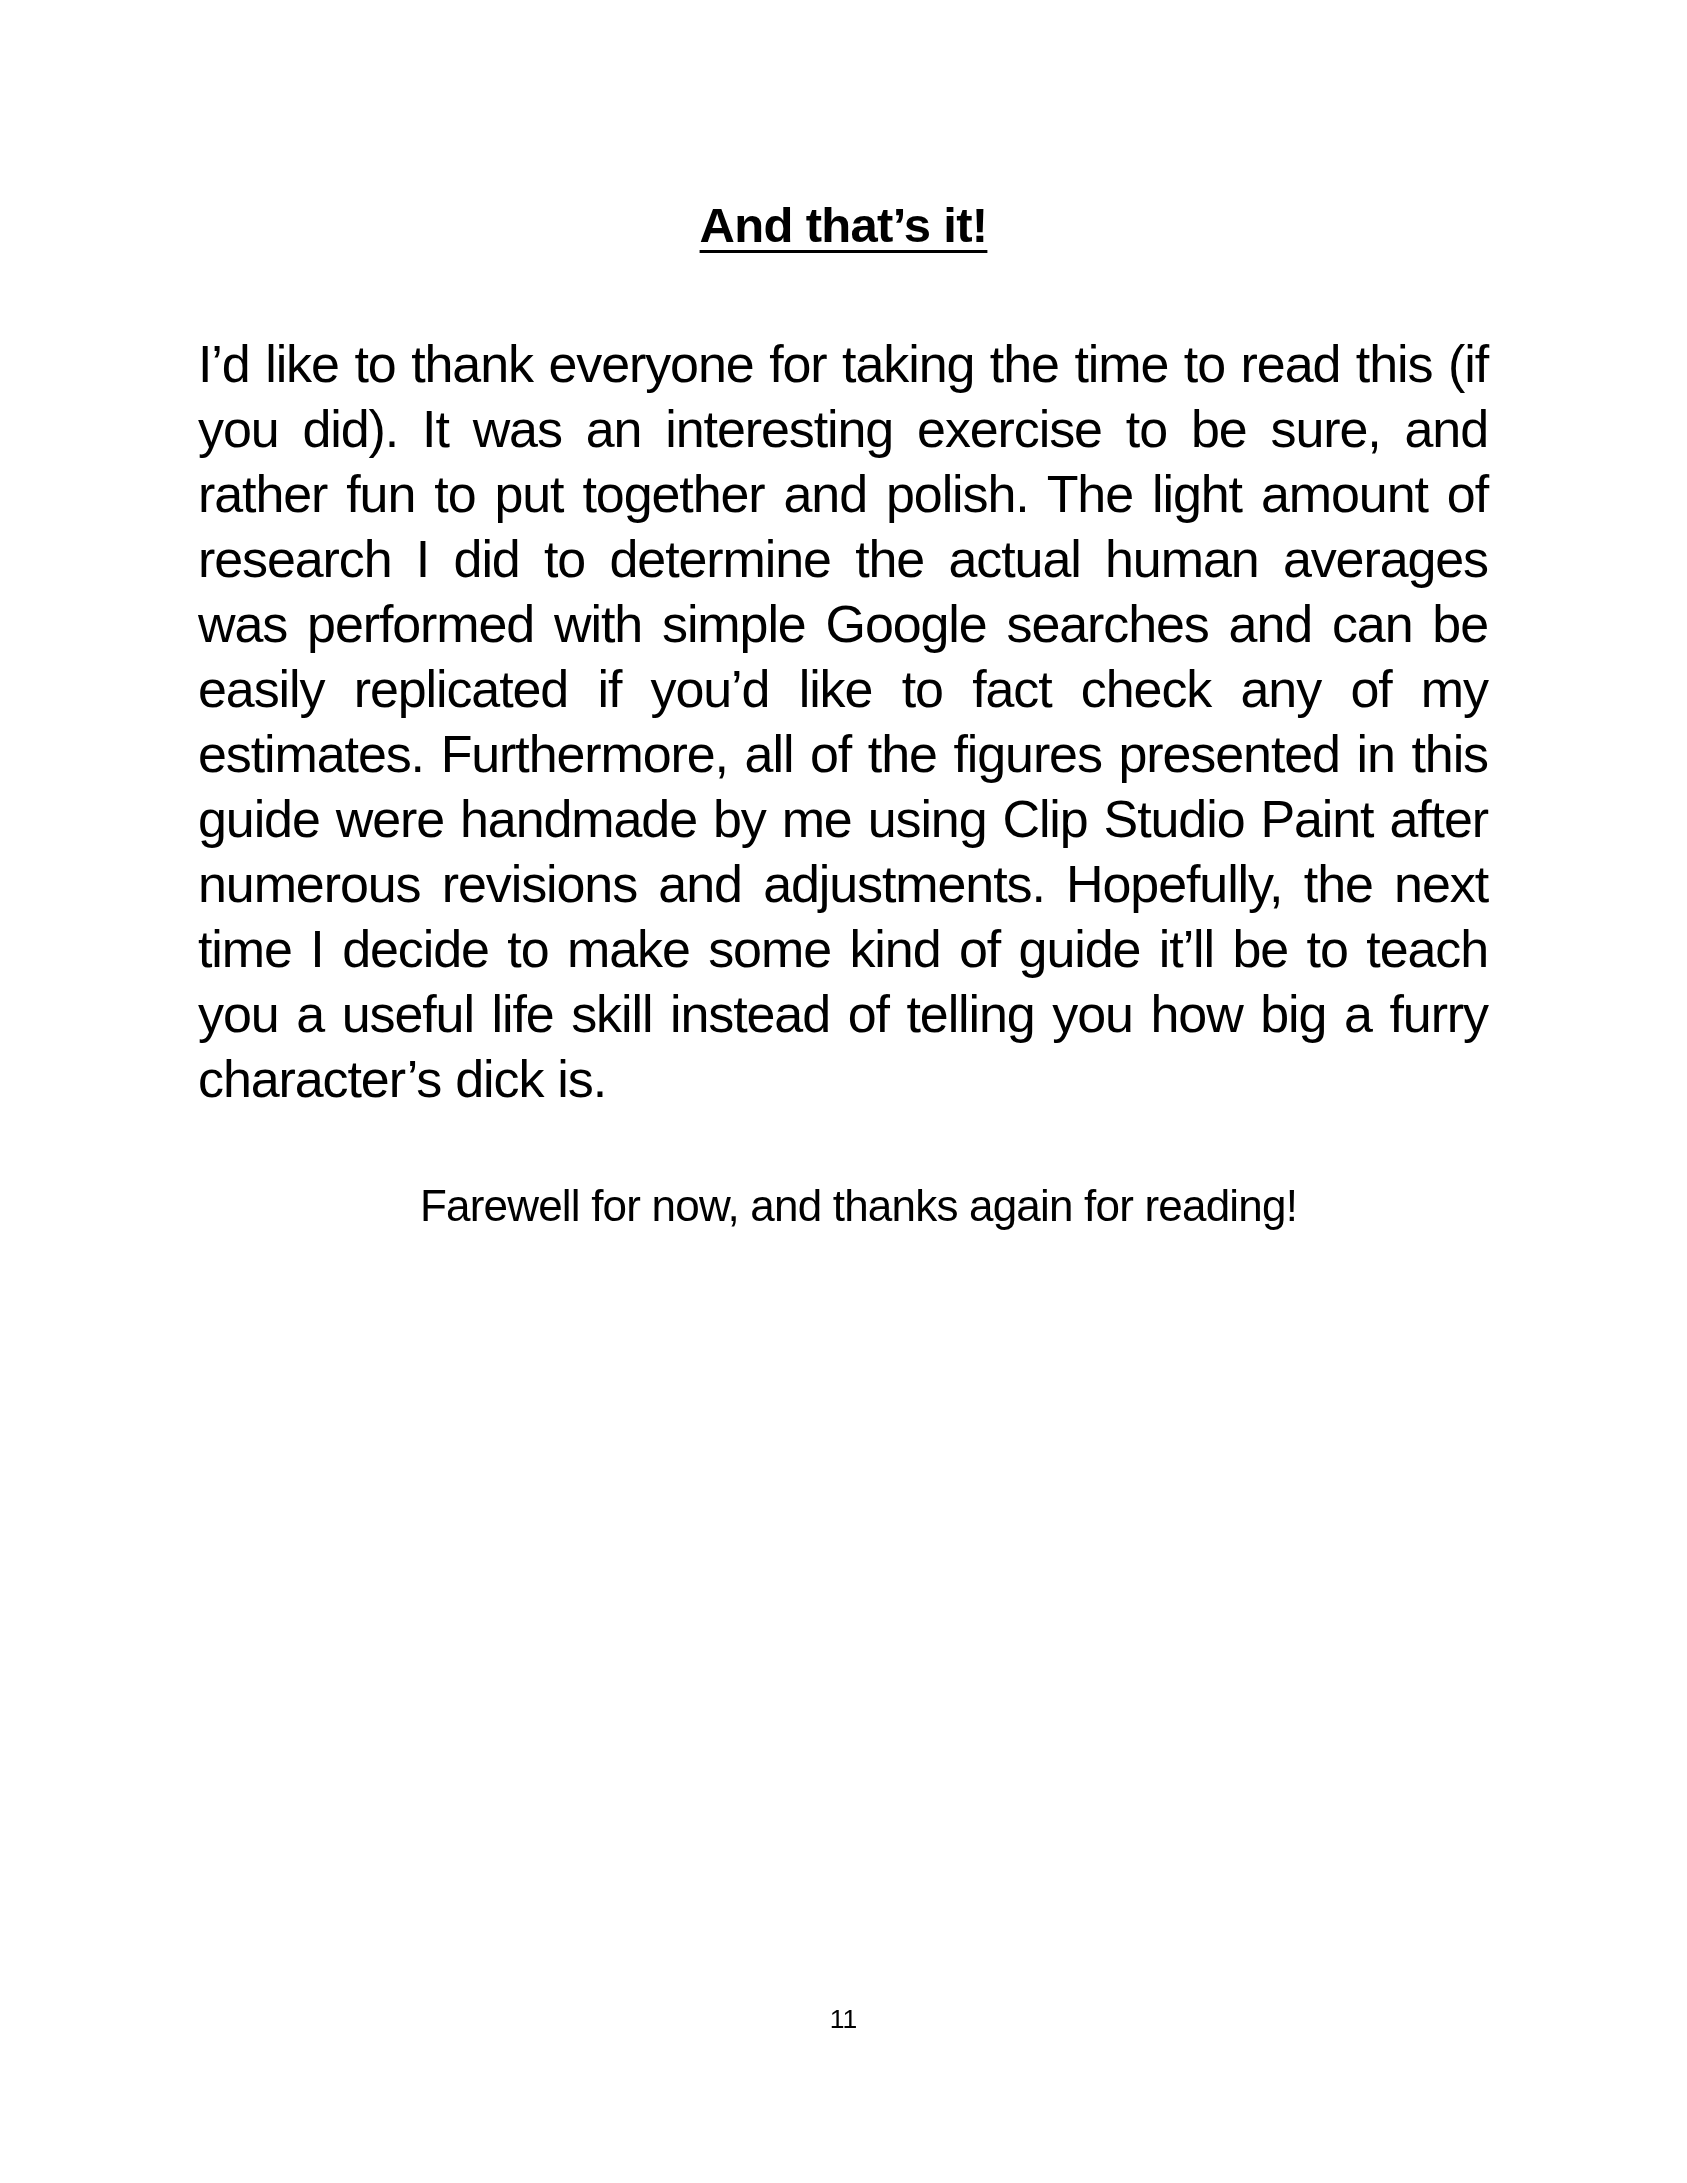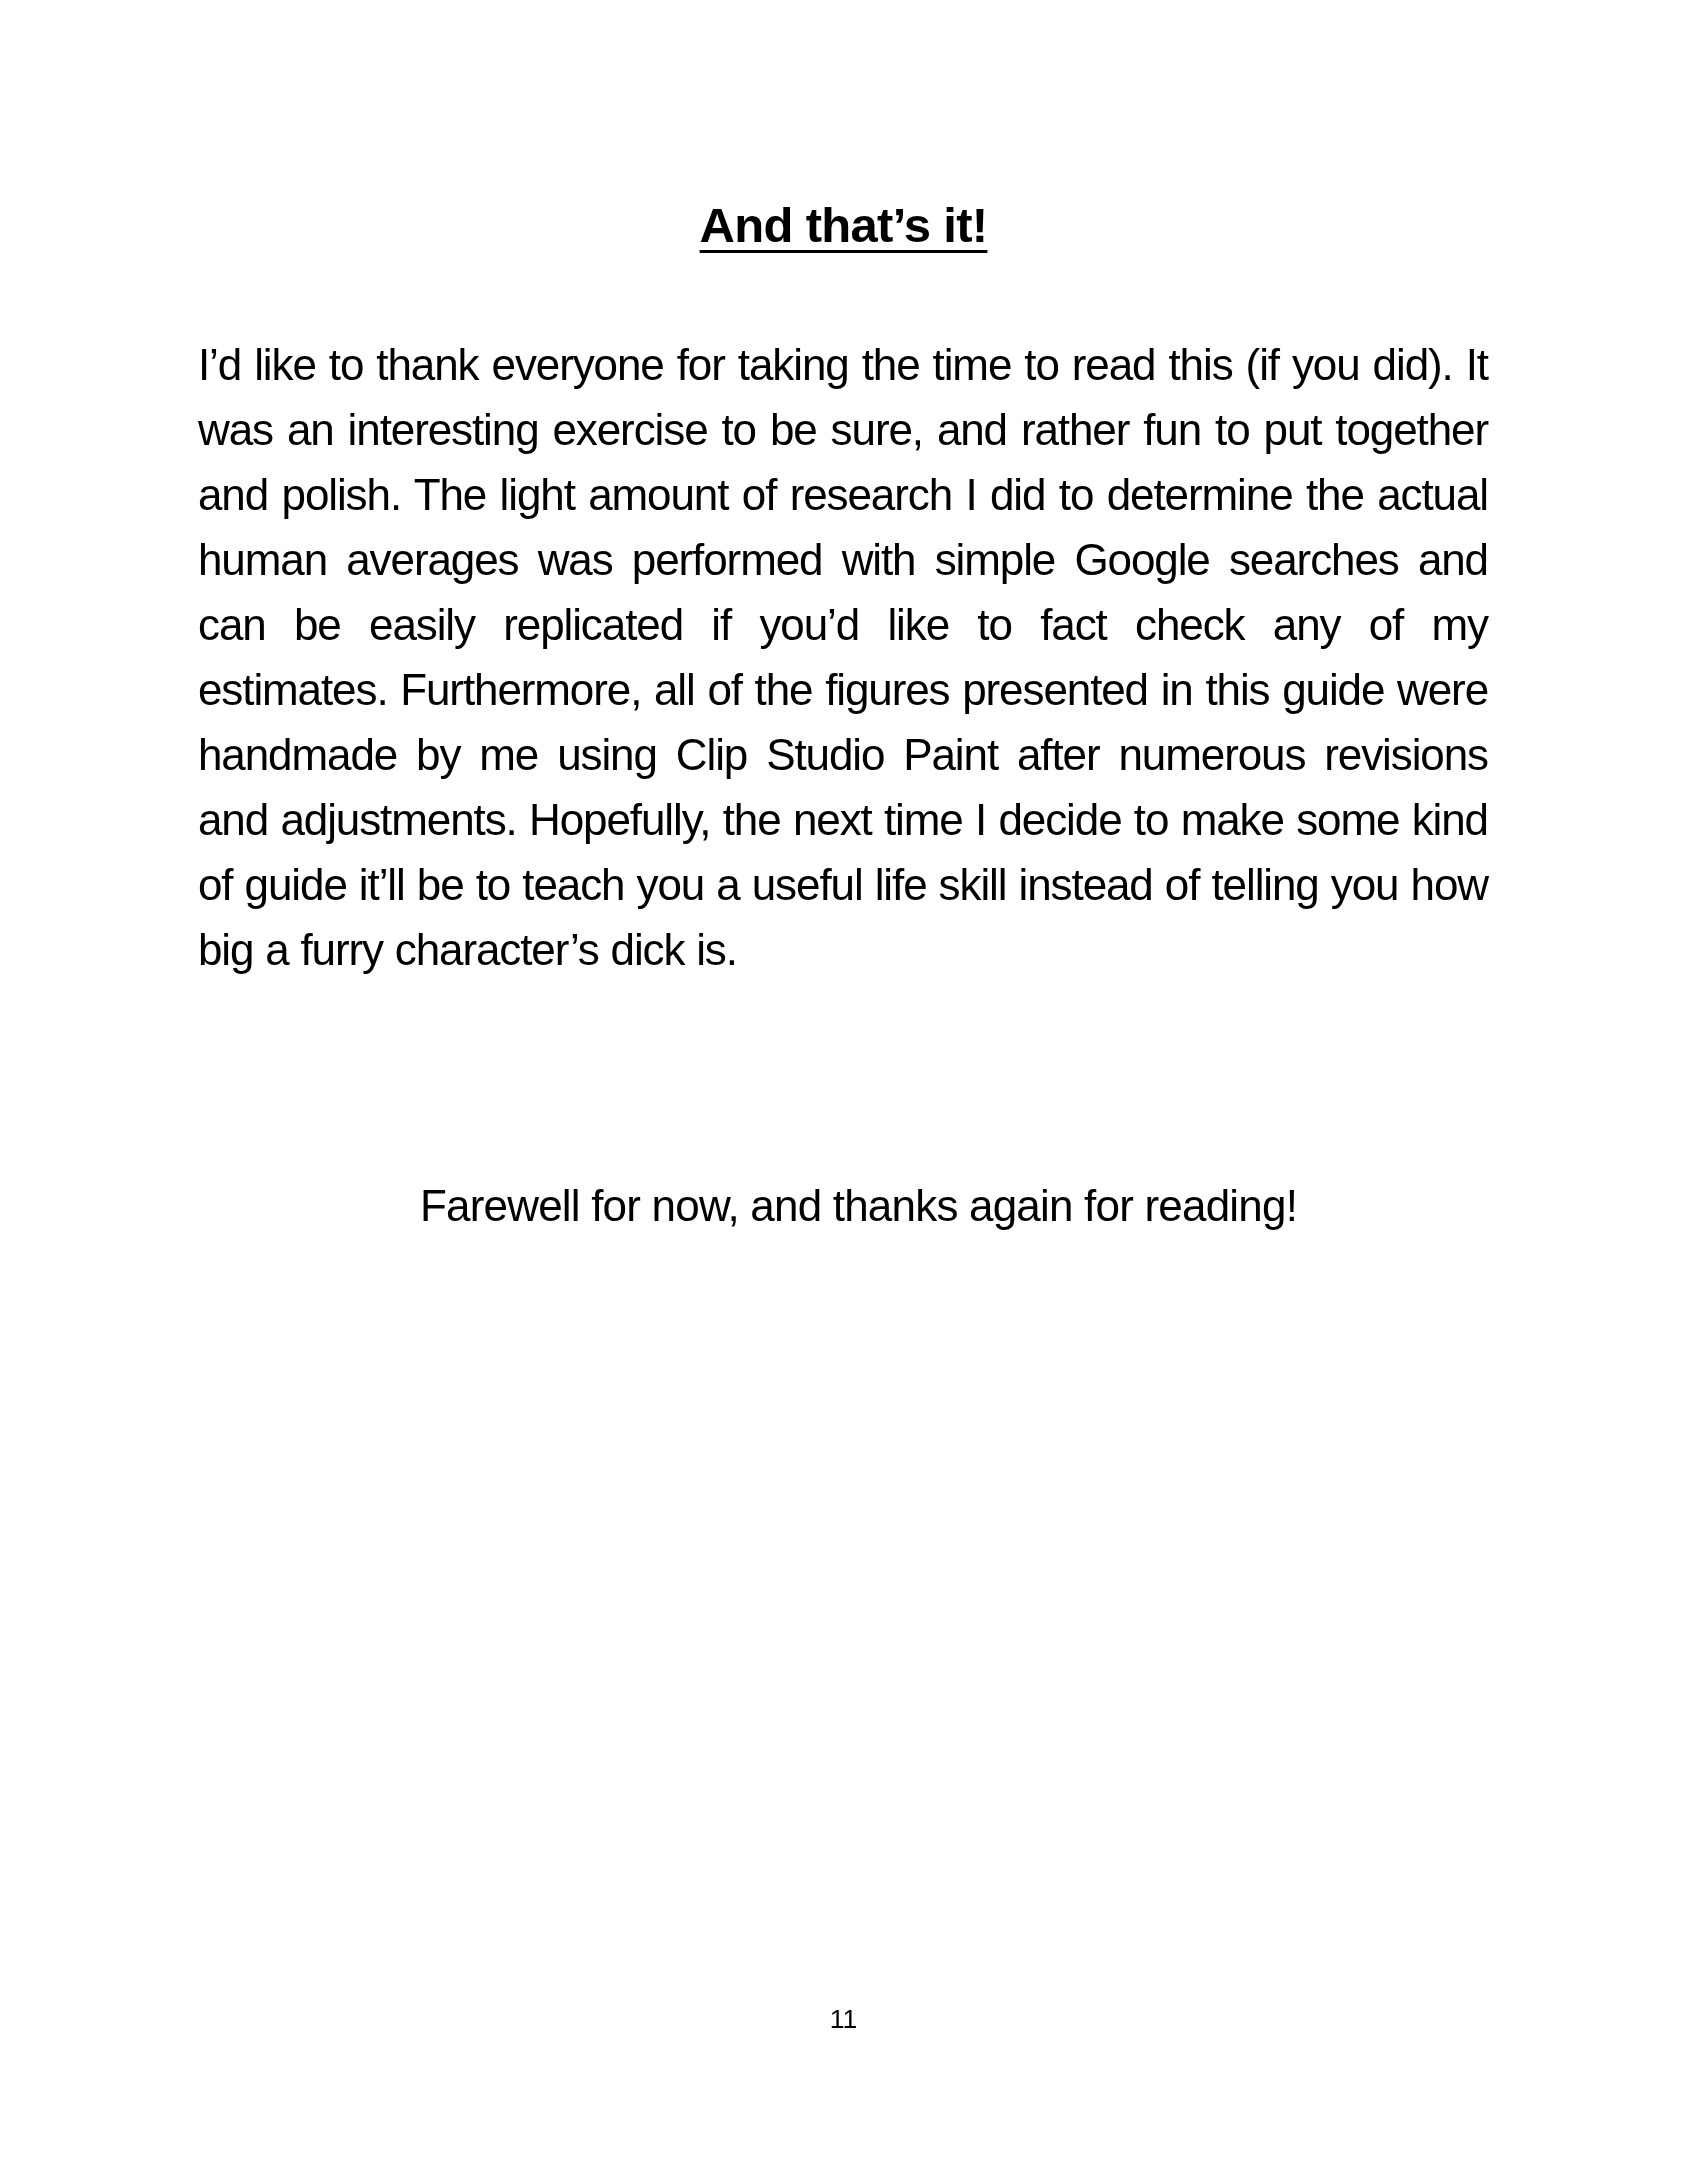--- a/index.html
+++ b/index.html
@@ -35,21 +35,21 @@
     .heading span {
       text-decoration: underline;
       text-decoration-thickness: 3.3px;
       text-underline-offset: 8px;
     }
     .body-text {
       position: absolute;
       left: 198px;
       width: 1290px;
       top: 332px;
-      font-size: 44px;
+      font-size: 52px;
       line-height: 65px;
       text-align: justify;
       letter-spacing: -1.1px;
       word-spacing: 0.7px;
       margin: 0;
     }
     .closing {
       position: absolute;
       left: 0;
       width: 1687px;

